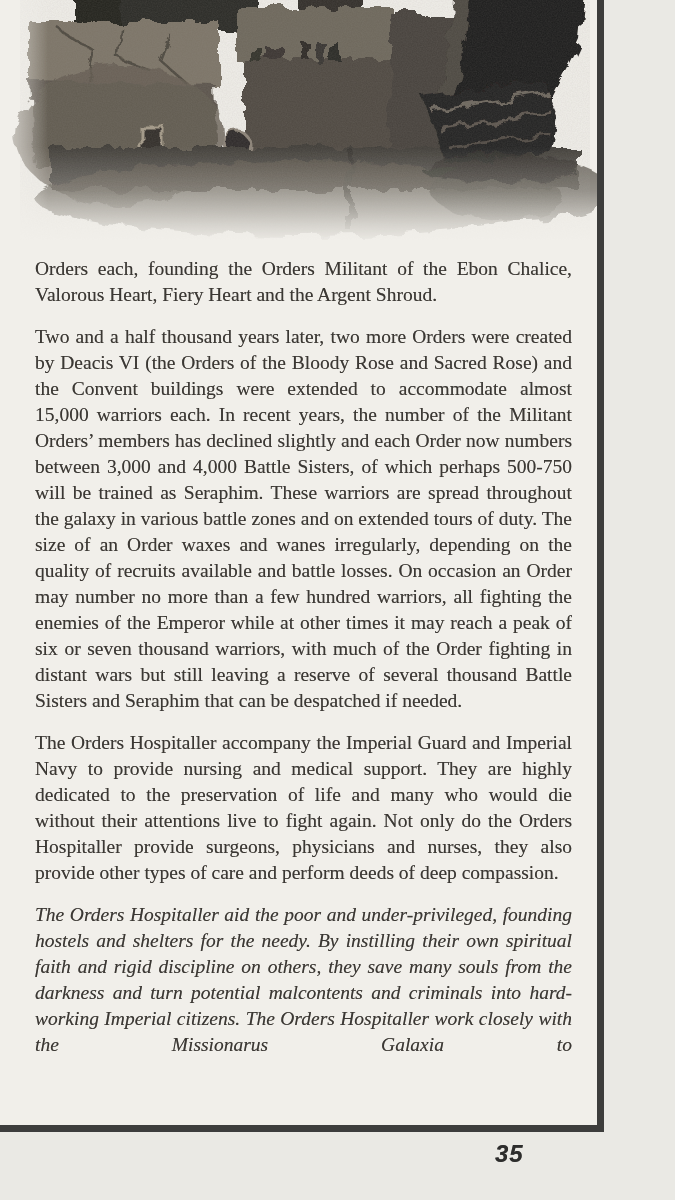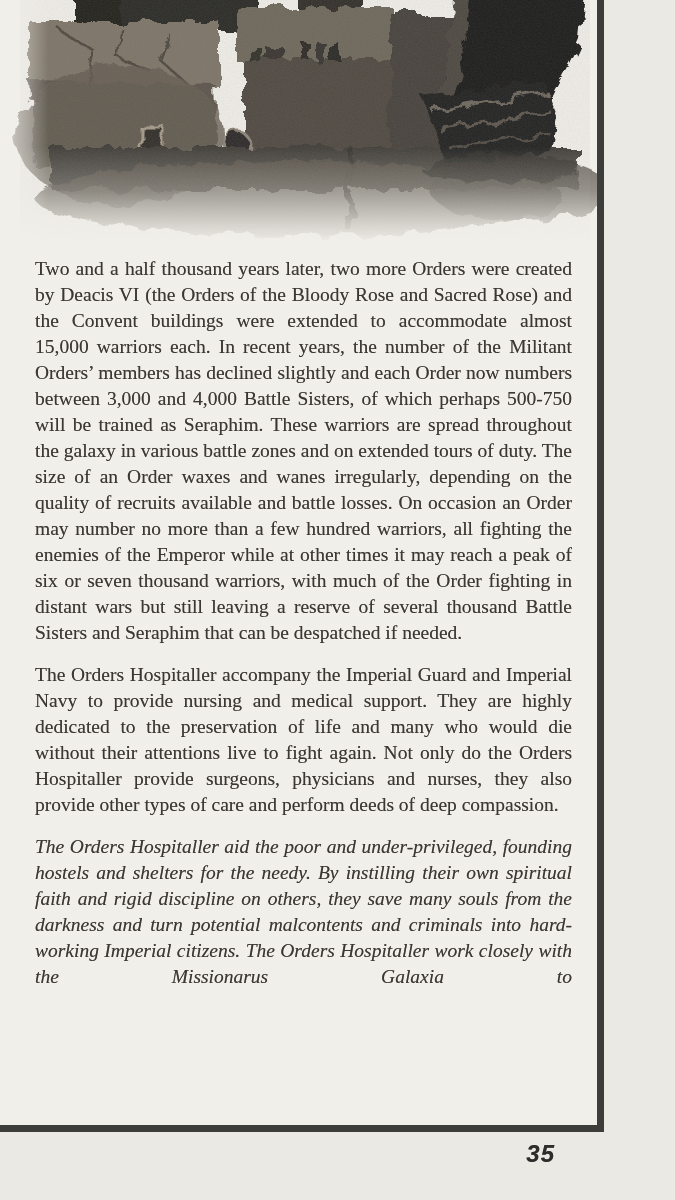--- a/index.html
+++ b/index.html
@@ -60,24 +60,24 @@
     margin: 0 0 16px 0;
     text-shadow: 0 0 0.5px rgba(70, 64, 58, 0.55);
   }
   .text-block p.continues {
     
     text-align-last: justify;
     font-style: italic;
   }
   .page-number {
     position: absolute;
-    left: 480px;
+    left: 495px;
     top: 1140px;
     width: 75px;
-    text-align: right;
+    text-align: left;
     font-family: "Liberation Sans", sans-serif;
     font-weight: bold;
     font-style: italic;
     font-size: 24px;
     letter-spacing: 1px;
     color: #2d2d2c;
     text-shadow: 0 0 0.5px rgba(45,45,44,0.6);
   }
 </style>
 </head>
@@ -157,20 +157,21 @@
         <path d="M450,149 L550,134" stroke="#514b44" stroke-width="3" fill="none"></path>
         <ellipse cx="500" cy="168" rx="80" ry="14" fill="#2e2b28" opacity="0.85"></ellipse>
       </g>
     </g>
 
     <rect x="20" y="0" width="570" height="240" filter="url(#grain)" opacity="0.5" fill="#6a645b"></rect>
   </g>
 </svg>
 
 <div class="text-block">
+  <p>Orders each, founding the Orders Militant of the Ebon Chalice, Valorous Heart, Fiery Heart and the Argent Shroud.</p>
   <p>Two and a half thousand years later, two more Orders were created by Deacis VI (the Orders of the Bloody Rose and Sacred Rose) and the Convent buildings were extended to accommodate almost 15,000 warriors each. In recent years, the number of the Militant Orders’ members has declined slightly and each Order now numbers between 3,000 and 4,000 Battle Sisters, of which perhaps 500-750 will be trained as Seraphim. These warriors are spread throughout the galaxy in various battle zones and on extended tours of duty. The size of an Order waxes and wanes irregularly, depending on the quality of recruits available and battle losses. On occasion an Order may number no more than a few hundred warriors, all fighting the enemies of the Emperor while at other times it may reach a peak of six or seven thousand warriors, with much of the Order fighting in distant wars but still leaving a reserve of several thousand Battle Sisters and Seraphim that can be despatched if needed.</p>
   <p>The Orders Hospitaller accompany the Imperial Guard and Imperial Navy to provide nursing and medical support. They are highly dedicated to the preservation of life and many who would die without their attentions live to fight again. Not only do the Orders Hospitaller provide surgeons, physicians and nurses, they also provide other types of care and perform deeds of deep compassion.</p>
   <p class="continues">The Orders Hospitaller aid the poor and under-privileged, founding hostels and shelters for the needy. By instilling their own spiritual faith and rigid discipline on others, they save many souls from the darkness and turn potential malcontents and criminals into hard-working Imperial citizens. The Orders Hospitaller work closely with the Missionarus Galaxia to</p>
 </div>
 
 <div class="frame-right"></div>
 <div class="frame-bottom"></div>
 
 <div class="page-number">35</div>
 

